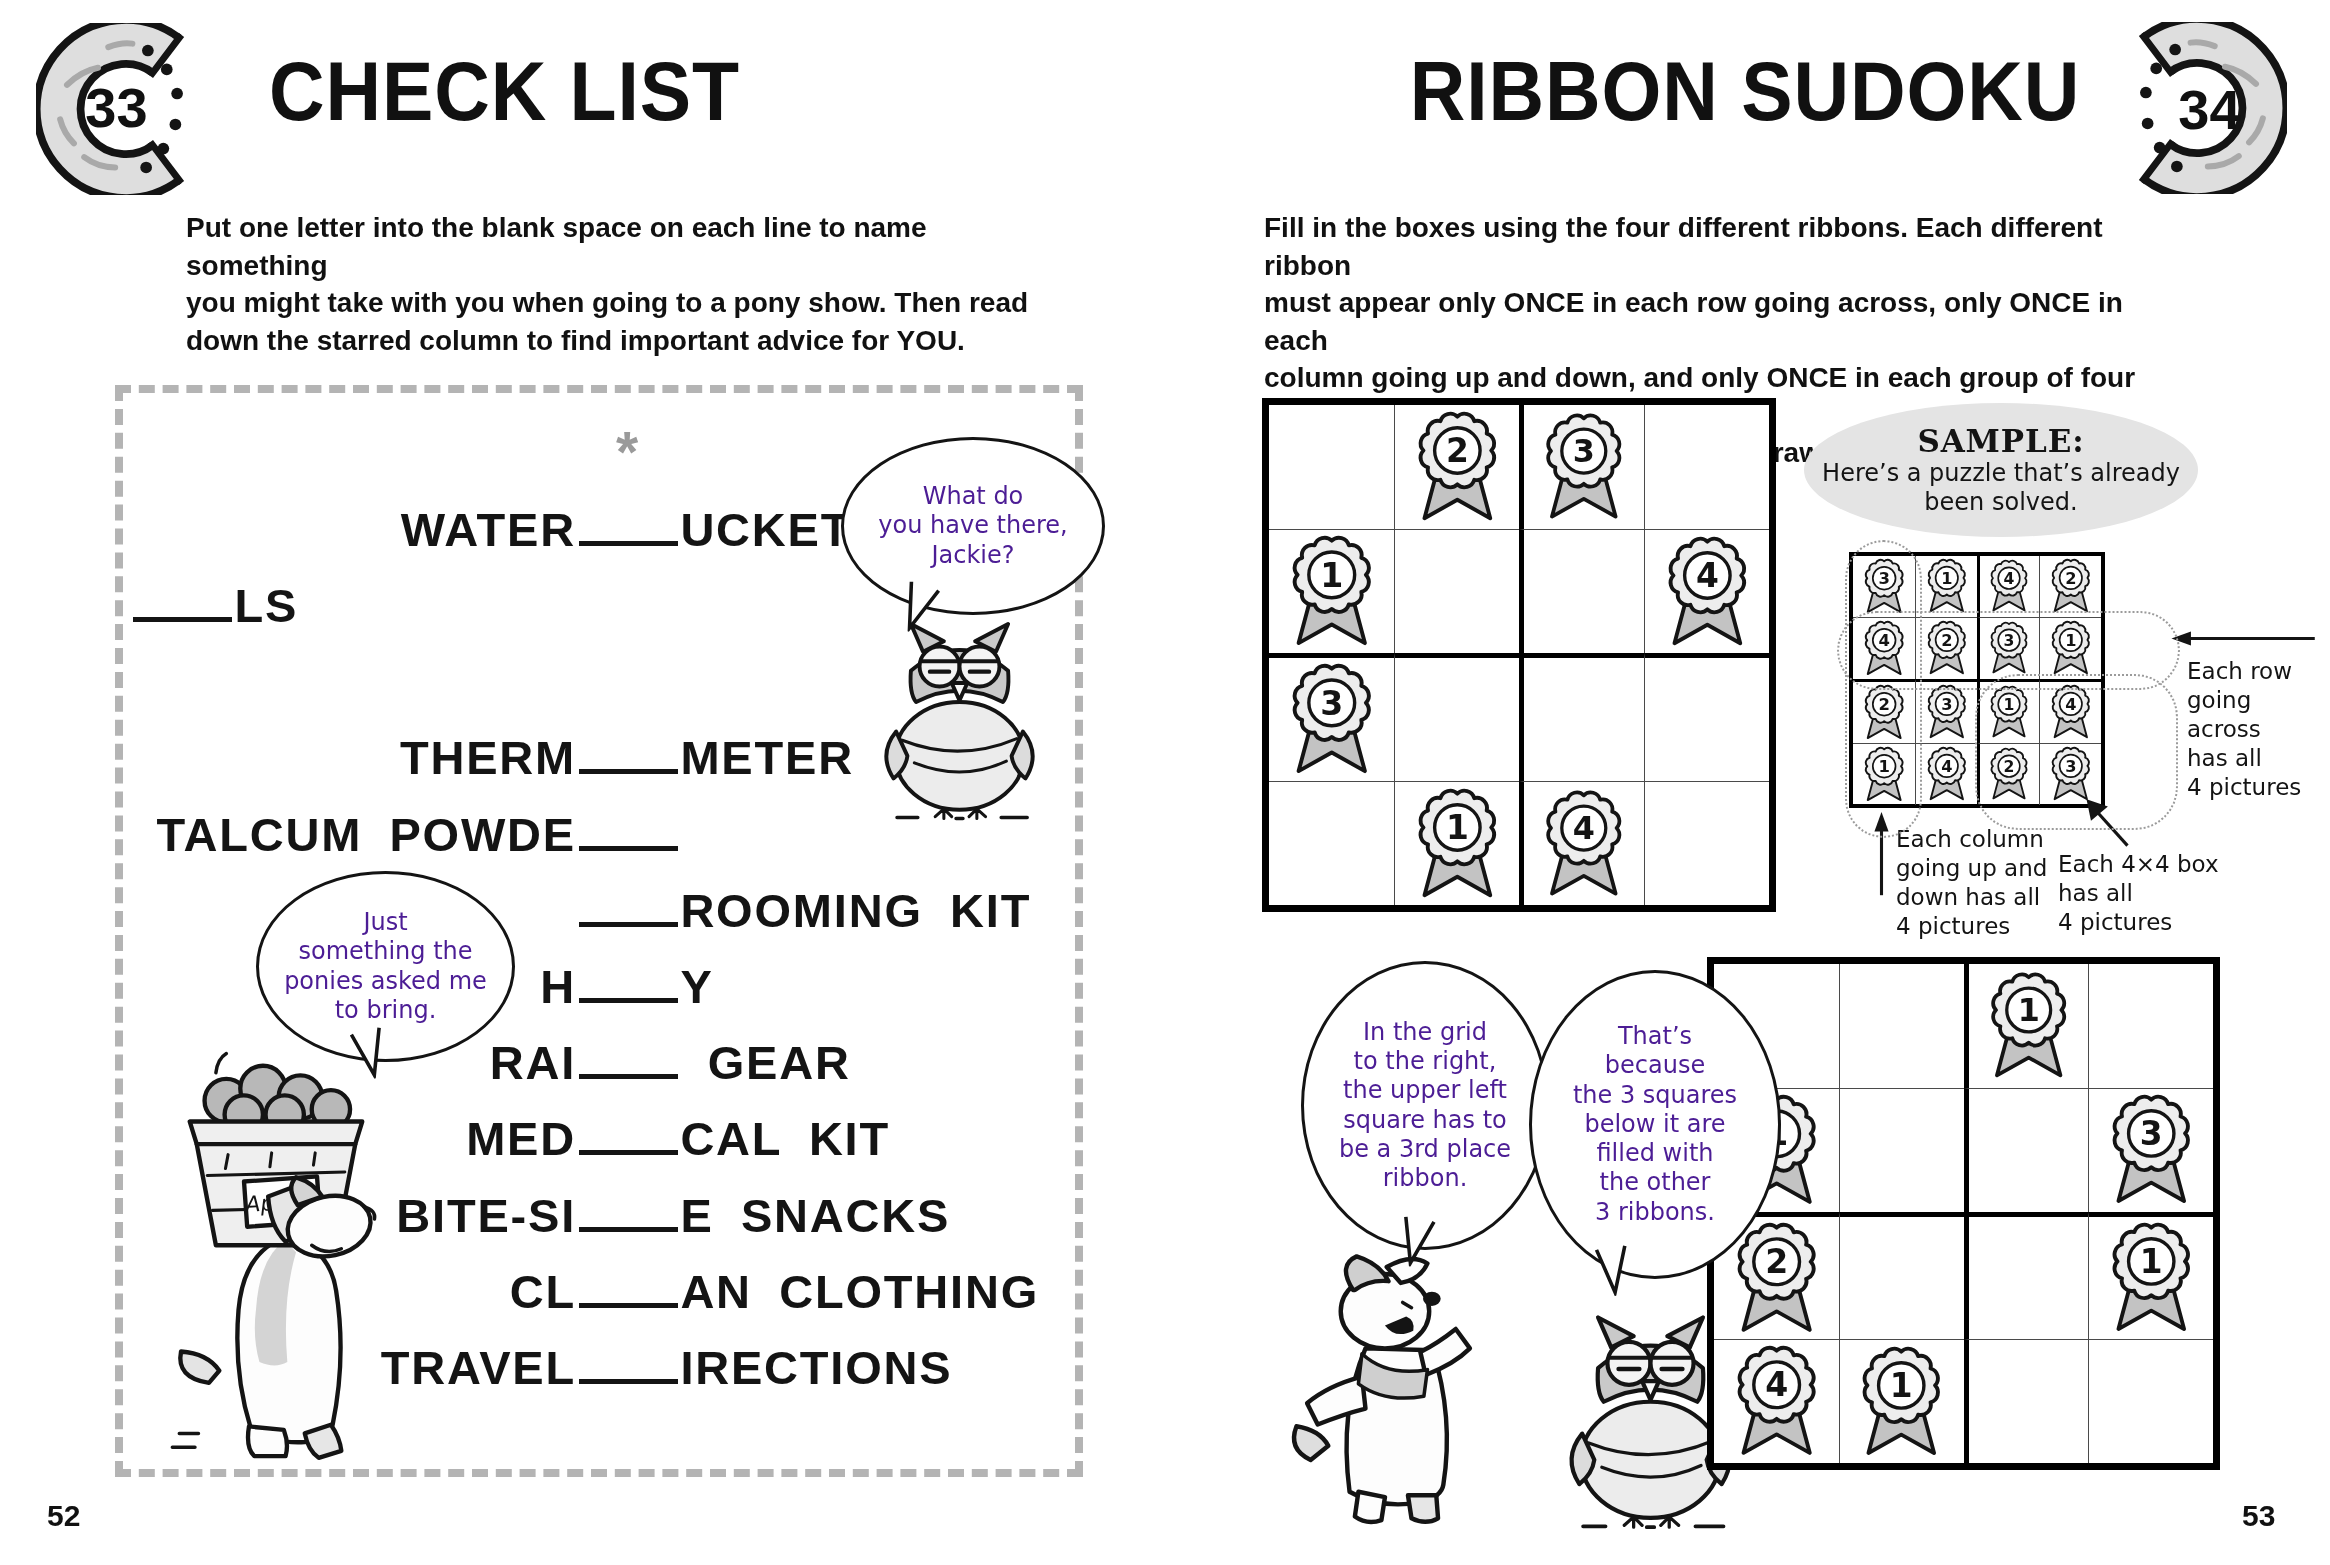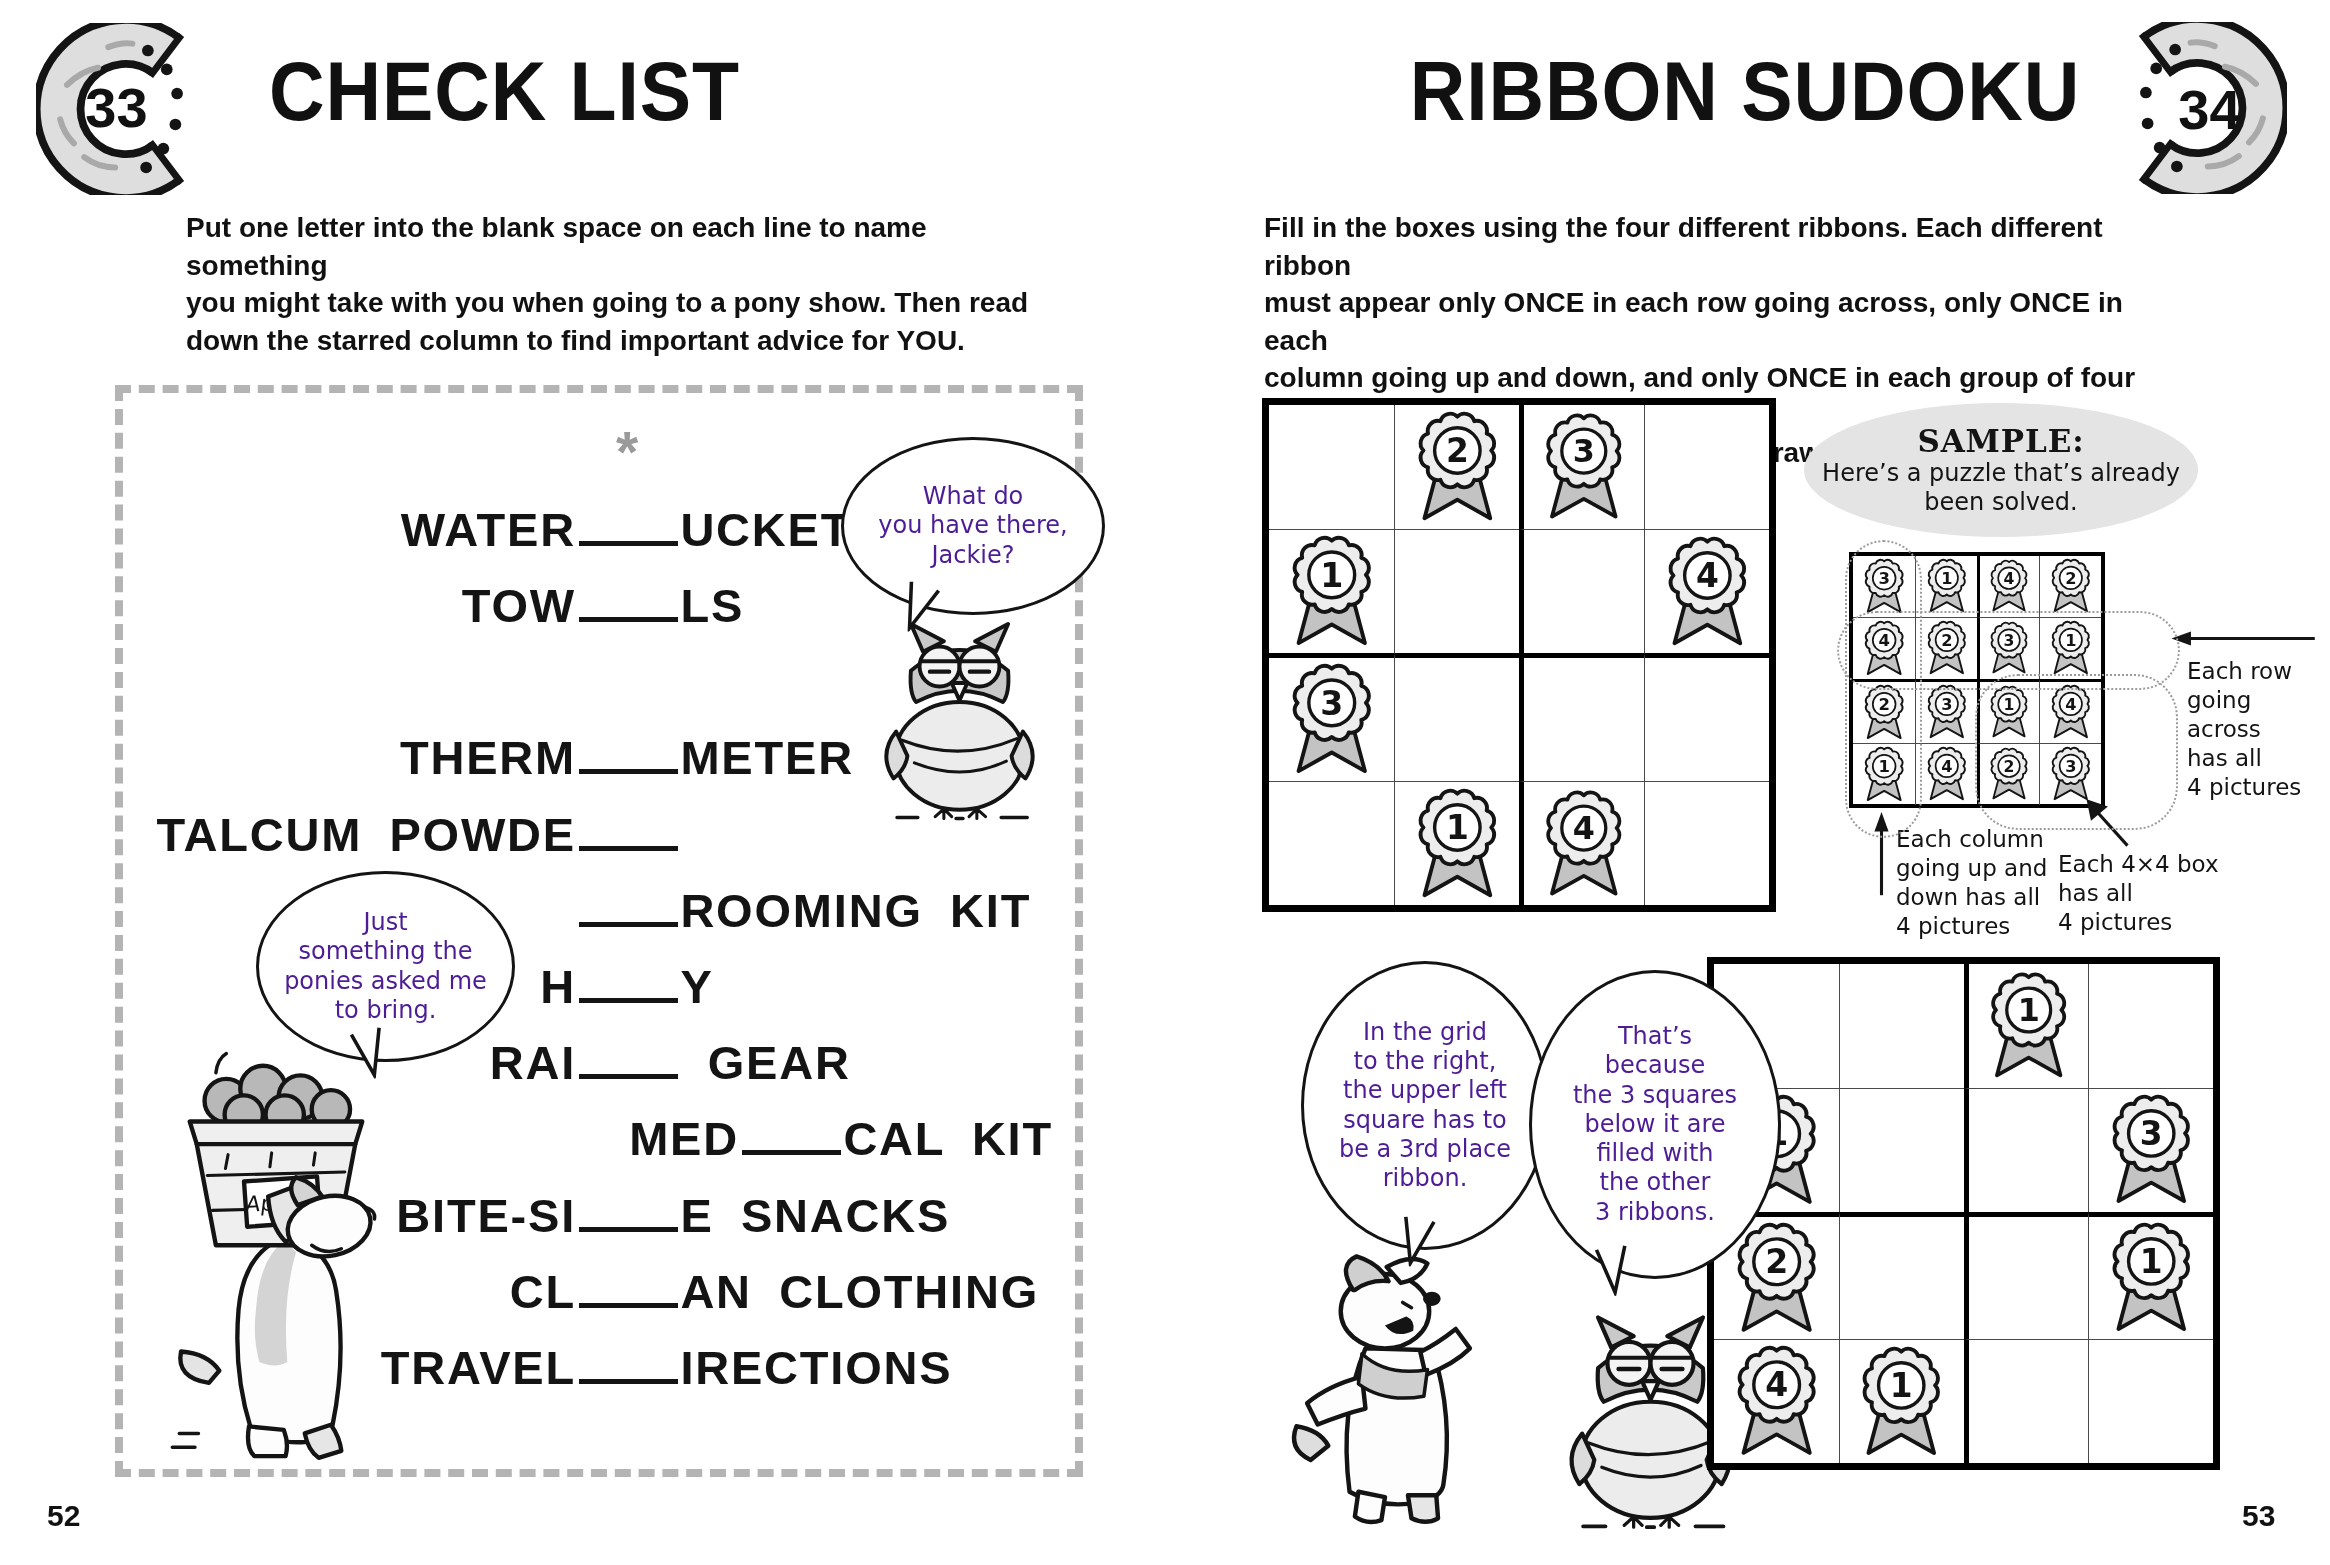--- a/index.html
+++ b/index.html
@@ -83,27 +83,27 @@
 
   <div class="puzzle-title" style="left:269px;top:43px;width:430px">CHECK LIST</div>
 
   <div class="instructions" style="left:186px;top:209px;width:860px">Put one letter into the blank space on each line to name something<br>you might take with you when going to a pony show. Then read<br>down the starred column to find important advice for YOU.</div>
 
   <div class="dash-box"></div>
   <div class="star">*</div>
 
   <div id="word-list">
       <div class="word-row" style="top: 502px;"><span class="wr-before">WATER</span><span class="wr-blank"></span><span class="wr-after">UCKET</span></div>
-      <div class="word-row" style="top: 578px;"><span class="wr-before">TOW</span><span class="wr-blank"></span><span class="wr-after">LS</span></div>
+      <div class="word-row" style="top: 578px;"><span class="wr-blank"></span><span class="wr-after">LS</span></div>
       <div class="word-row" style="top: 730px;"><span class="wr-before">THERM</span><span class="wr-blank"></span><span class="wr-after">METER</span></div>
       <div class="word-row" style="top: 807px;"><span class="wr-before">TALCUM POWDE</span><span class="wr-blank"></span><span class="wr-after"></span></div>
       <div class="word-row" style="top: 883px;"><span class="wr-before"></span><span class="wr-blank"></span><span class="wr-after">ROOMING KIT</span></div>
       <div class="word-row" style="top: 959px;"><span class="wr-before">H</span><span class="wr-blank"></span><span class="wr-after">Y</span></div>
       <div class="word-row" style="top: 1035px;"><span class="wr-before">RAI</span><span class="wr-blank"></span><span class="wr-after"> GEAR</span></div>
-      <div class="word-row" style="top: 1111px; justify-content: flex-end;"><span class="wr-before">MED</span><span class="wr-blank"></span><span class="wr-after">CAL KIT</span></div>
+      <div class="word-row" style="top: 1111px;"><span class="wr-before">MED</span><span class="wr-blank"></span><span class="wr-after">CAL KIT</span></div>
       <div class="word-row" style="top: 1188px;"><span class="wr-before">BITE-SI</span><span class="wr-blank"></span><span class="wr-after">E SNACKS</span></div>
       <div class="word-row" style="top: 1264px;"><span class="wr-before">CL</span><span class="wr-blank"></span><span class="wr-after">AN CLOTHING</span></div>
       <div class="word-row" style="top: 1340px;"><span class="wr-before">TRAVEL</span><span class="wr-blank"></span><span class="wr-after">IRECTIONS</span></div>
     </div>
 
   <div class="bubble" style="left:841px;top:437px;width:240px;height:154px">What do<br>you have there,<br>Jackie?</div>
   <div class="tail" style="left:898px;top:583px;transform:rotate(18deg)">
     <svg width="38" height="50" viewBox="0 0 42 56">
         <path d="M6 2 L20 52 L38 2" fill="#fff" stroke="#141414" stroke-width="4"></path>
       </svg>

